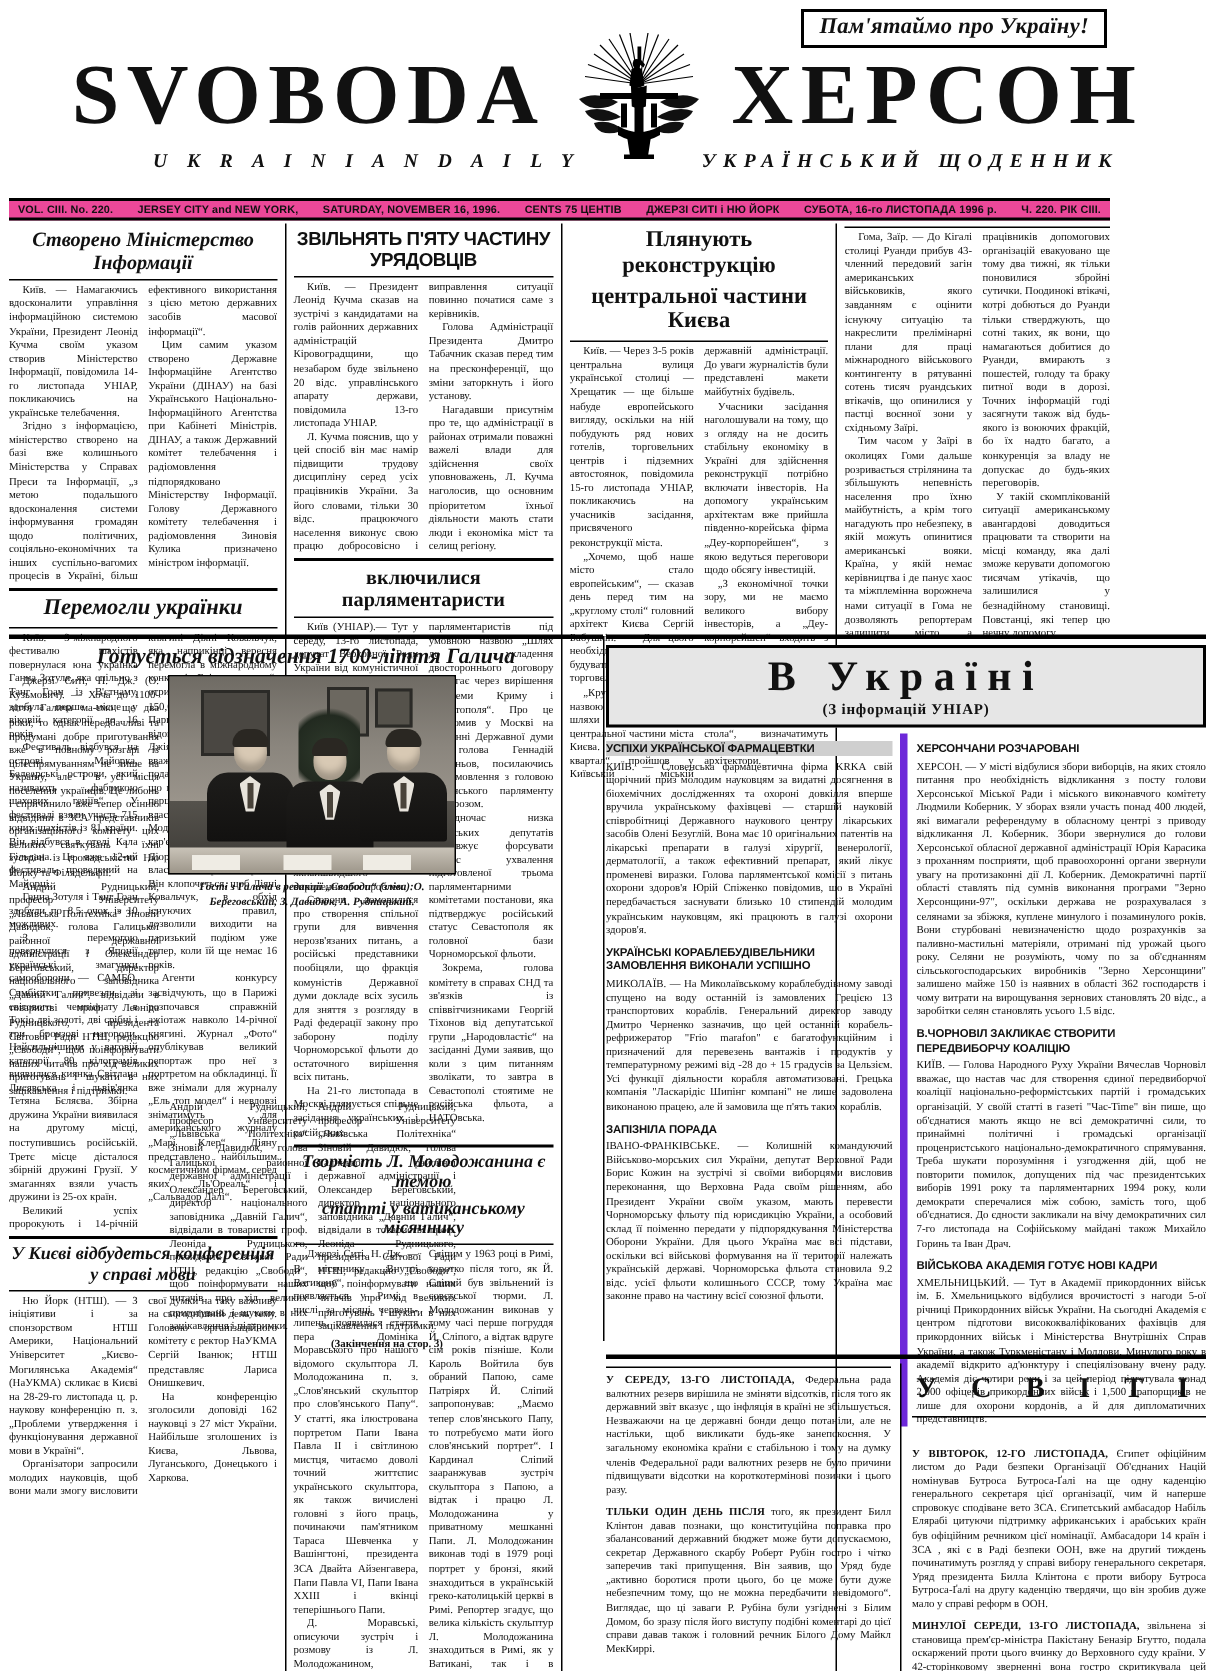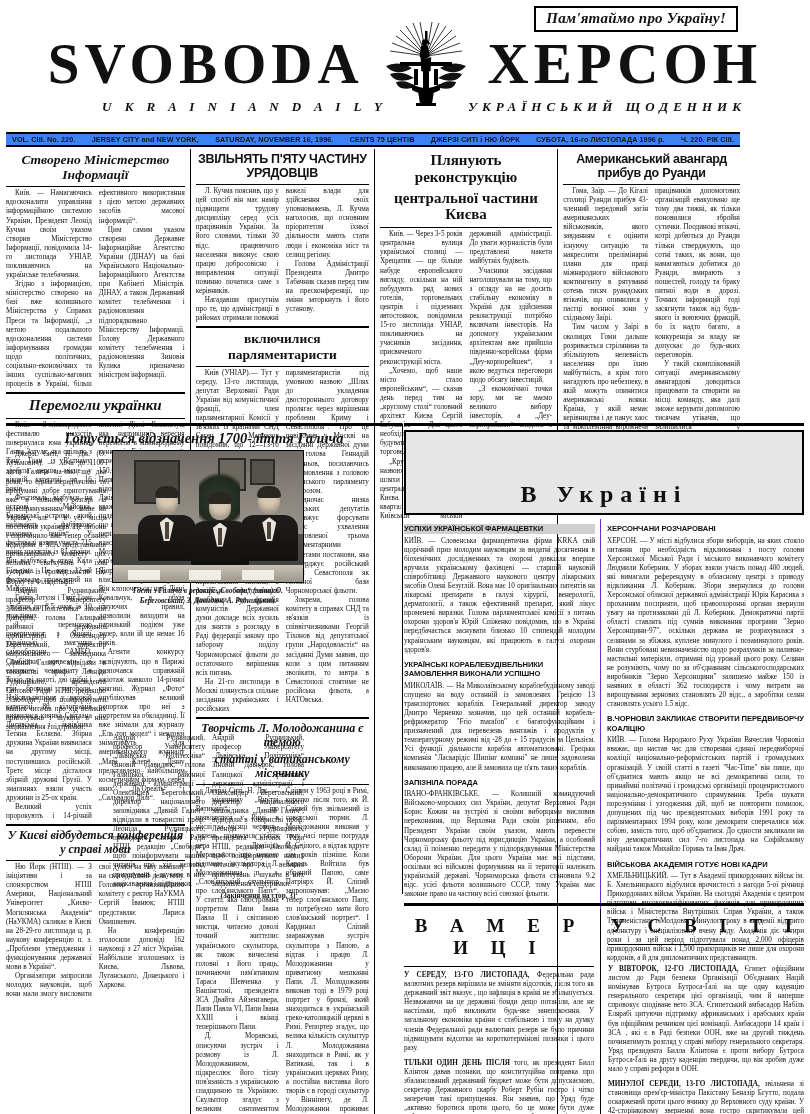--- a/index.html
+++ b/index.html
@@ -93,21 +93,21 @@
     font-style: italic;
     font-weight: bold;
     font-size: 13px;
     letter-spacing: 5px;
   }
   .sub-en { margin-left: 68px; }
   .sub-uk { margin-right: 30px; }
 
   .infobar {
     height: 15px;
-    background: #3b82f6;
+    background: #ec4899;
     border-top: 2px solid #000;
     border-bottom: 2px solid #000;
     display: flex;
     align-items: center;
     justify-content: space-between;
     padding: 0 6px;
     box-sizing: border-box;
     font-family: "Liberation Sans", sans-serif;
     font-size: 7.2px;
     font-weight: bold;
@@ -169,24 +169,23 @@
   .ukr-banner {
     border: 2px solid #000;
     background: #e6e6e6;
     text-align: center;
     padding: 5px 0 4px 0;
     margin: 4px 0 4px 0;
   }
   .ukr-banner .bt {
     font-family: "Liberation Serif", serif;
     font-weight: bold;
-    font-size: 24px;
+    font-size: 28px;
     letter-spacing: 7px;
     line-height: 30px;
-    margin-top: 42px;
   }
   .ukr-banner .bs {
     font-family: "Liberation Serif", serif;
     font-weight: bold;
     font-size: 10px;
     letter-spacing: 0.5px;
     margin-top: 1px;
   }
 
   .sec-head {
@@ -428,23 +427,24 @@
         </div>
       </article>
     </div>
 
     <div class="tcol c2">
 
       <article>
         <div class="headline hl-cond">ЗВІЛЬНЯТЬ П'ЯТУ ЧАСТИНУ УРЯДОВЦІВ</div>
         <div class="hr-light"></div>
         <div class="body-text two-col">
+          <p>Київ. — Президент Леонід Кучма сказав на зустрічі з кандидатами на голів районних державних адміністрацій Кіровоградщини, що незабаром буде звільнено 20 відс. управлінського апарату держави, повідомила 13-го листопада УНІАР.</p>
           <p>Л. Кучма пояснив, що у цей спосіб він має намір підвищити трудову дисципліну серед усіх працівників України. За його словами, тільки 30 відс. працюючого населення виконує свою працю добросовісно і виправлення ситуації повинно початися саме з керівників.</p>
+          <p>Голова Адміністрації Президента Дмитро Табачник сказав перед тим на пресконференції, що зміни заторкнуть і його установу.</p>
           <p>Нагадавши присутнім про те, що адміністрації в районах отримали поважні важелі влади для здійснення своїх уповноважень, Л. Кучма наголосив, що основним пріоритетом їхньої діяльности мають стати люди і економіка міст та селищ регіону.</p>
-          <p>Голова Адміністрації Президента Дмитро Табачник сказав перед тим на пресконференції, що зміни заторкнуть і його установу.</p>
         </div>
       </article>
 
       <div class="hr-med"></div>
 
       <article>
         <div class="headline hl-md">включилися парляментаристи</div>
         <div class="hr-light"></div>
         <div class="body-text two-col">
           <p>Київ (УНІАР).— Тут у середу, 13-го листопада, депутат Верховної Ради України від комуністичної фракції, член парляментарної Комісії у зв'язках із країнами СНД Євген Мармазов повідомив, що 12—13-го листопада відбулася зустріч представників комуністичних парляментарних фракцій України і Росії. Вони вирішили втрутитися у переговорний процес з приводу Чорноморської фльоти з метою якнайшвидшого вирішення цих проблем.</p>
@@ -478,21 +478,20 @@
           <p>„Хочемо, щоб наше місто стало европейським“, — сказав день перед тим на „круглому столі“ головний архітект Києва Сергій Бабушкін. — Для цього необхідно вже тепер будувати готелі, бюра, торговельні центри“.</p>
           <p>„Круглий стіл“ під назвою „Перспективи та шляхи реконструкції центральної частини міста Києва. Басарабський квартал“ пройшов у Київській міській державній адміністрації. До уваги журналістів були представлені макети майбутніх будівель.</p>
           <p>Учасники засідання наголошували на тому, що з огляду на не досить стабільну економіку в Україні для здійснення реконструкції потрібно включати інвесторів. На допомогу українським архітектам вже прийшла південно-корейська фірма „Деу-корпорейшен“, з якою ведуться переговори щодо обсягу інвестицій.</p>
           <p>„З економічної точки зору, ми не маємо великого вибору інвесторів, а „Деу-корпорейшен“ входить з нами у співробітництво зі своїми фондами“, — сказав С. Бабушкін. Однак майбутній зовнішній вигляд міста, за словами учасників „круглого стола“, визначатимуть лише українські архітектори.</p>
         </div>
       </article>
     </div>
 
     <div class="tcol c4">
       <article>
-        <div class="headline hl-cond">Американський авангард прибув до Руанди</div>
         <div class="hr-light"></div>
         <div class="body-text two-col">
           <p>Гома, Заїр. — До Кігалі столиці Руанди прибув 43-членний передовий загін американських військовиків, якого завданням є оцінити існуючу ситуацію та накреслити прелімінарні плани для праці міжнародного військового контингенту в рятуванні сотень тисяч руандських втікачів, що опинилися у пастці воєнної зони у східньому Заїрі.</p>
           <p>Тим часом у Заїрі в околицях Гоми дальше розривається стрілянина та збільшують непевність населення про їхню майбутність, а крім того нагадують про небезпеку, в якій можуть опинитися американські вояки. Країна, у якій немає керівництва і де панує хаос та міжплемінна ворожнеча нами ситуації в Гома не дозволяють репортерам залишити місто, а працівників допомогових організацій евакуовано ще тому два тижні, як тільки поновилися збройні сутички. Поодинокі втікачі, котрі добються до Руанди тільки стверджують, що сотні таких, як вони, що намагаються добитися до Руанди, вмирають з пошестей, голоду та браку питної води в дорозі. Точних інформацій годі засягнути також від будь-якого із воюючих фракцій, бо їх надто багато, а конкуренція за владу не допускає до будь-яких переговорів.</p>
           <p>У такій скомплікованій ситуації американському авангардові доводиться працювати та створити на місці команду, яка далі зможе керувати допомогою тисячам утікачів, що залишилися у безнадійному становищі. Повстанці, які тепер цю нечну допомогу.</p>
         </div>
       </article>
     </div>
   </div>
 
@@ -570,59 +569,59 @@
         </div>
       </div>
     </article>
   </div>
 
   <div style="position:absolute; left:404px; top:420px; width:400px;">
     <div class="hr-heavy"></div>
 
     <div class="ukr-banner">
       <div class="bt">В Україні</div>
+      <div class="bs">(З інформацій УНІАР)</div>
     </div>
 
     <div style="display:flex;">
       <div style="width:196px; padding-right:5px; box-sizing:border-box;">
         <div class="sec-head hl">УСПІХИ УКРАЇНСЬКОЇ ФАРМАЦЕВТКИ</div>
         <div class="body-text">
             <p class="noind">КИЇВ. — Словенська фармацевтична фірма KRKA свій щорічний приз молодим науковцям за видатні досягнення в біохемічних дослідженнях та охороні довкілля вперше вручила українському фахівцеві — старшій науковій співробітниці Державного наукового центру лікарських засобів Олені Безуглій. Вона має 10 оригінальних патентів на лікарські препарати в галузі хірургії, венерології, дерматології, а також ефективний препарат, який лікує променеві виразки. Голова парляментської комісії з питань охорони здоров'я Юрій Спіженко повідомив, що в Україні передбачається заснувати близько 10 стипендій молодим українським науковцям, які працюють в галузі охорони здоров'я.</p>
           </div>
         <div class="sec-head">УКРАЇНСЬКІ КОРАБЛЕБУДІВЕЛЬНИКИ ЗАМОВЛЕННЯ ВИКОНАЛИ УСПІШНО</div>
         <div class="body-text">
             <p class="noind">МИКОЛАЇВ. — На Миколаївському кораблебудівному заводі спущено на воду останній із замовлених Грецією 13 транспортових кораблів. Генеральний директор заводу Дмитро Черненко зазначив, що цей останній корабель-рефрижератор "Frio marafon" є багатофункційним і призначений для перевезень вантажів і продуктів у температурному режимі від -28 до + 15 градусів за Цельзієм. Усі функції діяльности корабля автоматизовані. Грецька компанія "Ласкарідіс Шипінг компані" не лише задоволена виконаною працею, але й замовила ще п'ять таких кораблів.</p>
           </div>
         <div class="sec-head">ЗАПІЗНІЛА ПОРАДА</div>
         <div class="body-text">
             <p class="noind">ІВАНО-ФРАНКІВСЬКЕ. — Колишній командуючий Військово-морських сил України, депутат Верховної Ради Борис Кожин на зустрічі зі своїми виборцями висловив переконання, що Верховна Рада своїм рішенням, або Президент України своїм указом, мають перевести Чорноморську фльоту під юрисдикцію України, а особовий склад її поіменно передати у підпорядкування Міністерства Оборони України. Для цього Україна має всі підстави, оскільки всі військові формування на її території належать українській державі. Чорноморська фльота становила 9.2 відс. усієї фльоти колишнього СССР, тому Україна має законне право на частину всієї союзної фльоти.</p>
           </div>
       </div>
-      <div style="width:204px; padding-left:6px; box-sizing:border-box; border-left:1px solid #6d28d9;">
+      <div style="width:204px; padding-left:6px; box-sizing:border-box; border-left:5px solid #6d28d9;">
         <div class="sec-head">ХЕРСОНЧАНИ РОЗЧАРОВАНІ</div>
         <div class="body-text">
             <p class="noind">ХЕРСОН. — У місті відбулися збори виборців, на яких стояло питання про необхідність відкликання з посту голови Херсонської Міської Ради і міського виконавчого комітету Людмили Коберник. У зборах взяли участь понад 400 людей, які вимагали референдуму в обласному центрі з приводу відкликання Л. Коберник. Збори звернулися до голови Херсонської обласної державної адміністрації Юрія Карасика з проханням посприяти, щоб правоохоронні органи звернули увагу на протизаконні дії Л. Коберник. Демократичні партії області ставлять під сумнів виконання програми "Зерно Херсонщини-97", оскільки держава не розрахувалася з селянами за збіжжя, куплене минулого і позаминулого років. Вони стурбовані невизначеністю щодо розрахунків за паливно-мастильні матеріяли, отримані під урожай цього року. Селяни не розуміють, чому по за об'єднанням сільськогосподарських виробників "Зерно Херсонщини" залишено майже 150 із наявних в області 362 господарств і чому витрати на вирощування зернових становлять 20 відс., а заробітки селян становлять усього 1.5 відс.</p>
           </div>
         <div class="sec-head">В.ЧОРНОВІЛ ЗАКЛИКАЄ СТВОРИТИ ПЕРЕДВИБОРЧУ КОАЛІЦІЮ</div>
         <div class="body-text">
             <p class="noind">КИЇВ. — Голова Народного Руху України Вячеслав Чорновіл вважає, що настав час для створення єдиної передвиборчої коаліції національно-реформістських партій і громадських організацій. У своїй статті в газеті "Час-Time" він пише, що об'єднатися мають якщо не всі демократичні сили, то принаймні політичні і громадські організації проценристського національно-демократичного спрямування. Треба шукати порозуміння і узгодження дій, щоб не повторити помилок, допущених під час президентських виборів 1991 року та парляментарних 1994 року, коли демократи сперечалися між собою, замість того, щоб об'єднатися. До єдности закликали на вічу демократичних сил 7-го листопада на Софійському майдані також Михайло Горинь та Іван Драч.</p>
           </div>
         <div class="sec-head">ВІЙСЬКОВА АКАДЕМІЯ ГОТУЄ НОВІ КАДРИ</div>
         <div class="body-text">
             <p class="noind">ХМЕЛЬНИЦЬКИЙ. — Тут в Академії прикордонних військ ім. Б. Хмельницького відбулися врочистості з нагоди 5-ої річниці Прикордонних військ України. На сьогодні Академія є центром підготови висококваліфікованих фахівців для прикордонних військ і Міністерства Внутрішніх Справ України, а також Туркменістану і Молдови. Минулого року в академії відкрито ад'юнктуру і спеціялізовану вчену раду. Академія діє чотири роки і за цей період підготувала понад 2,000 офіцерів прикордонних військ і 1,500 прапорщиків не лише для охорони кордонів, а й для дипломатичних представництв.</p>
           </div>
       </div>
     </div>
   </div>
 
   <div style="position:absolute; left:404px; top:900px; width:400px;">
     <div class="hr-heavy"></div>
     <div style="display:flex;">
       <div style="width:196px; padding-right:6px; box-sizing:border-box;">
-        <div class="lower-banner">В  А М Е Р И Ц І</div>
         <div class="hr-light"></div>
         <div class="body-text" style="margin-top:4px;">
           <p class="noind"><span class="lead-bold">У СЕРЕДУ, 13-ГО ЛИСТОПАДА,</span> <span>Федеральна рада валютних резерв вирішила не зміняти відсотків, після того як державний звіт вказує , що інфляція в країні не збільшується. Незважаючи на це державні бонди дещо потаніли, але не настільки, щоб викликати будь-яке занепокоєння. У загальному економіка країни є стабільною і тому на думку членів Федеральної ради валютних резерв не було причини підвищувати відсотки на короткотермінові позички і цього разу.</span></p>
         </div>
         <div class="body-text" style="margin-top:6px;">
           <p class="noind"><span class="lead-bold">ТІЛЬКИ ОДИН ДЕНЬ ПІСЛЯ</span> <span>того, як президент Билл Клінтон давав познаки, що конституційна поправка про збалансований державний бюджет може бути допускаємою, секретар Державного скарбу Роберт Рубін гостро і чітко заперечив такі припущення. Він заявив, що Уряд буде „активно боротися проти цього, бо це може бути дуже небезпечним тому, що не можна передбачити невідомого“. Виглядає, що ці заваги Р. Рубіна були узгіднені з Білим Домом, бо зразу після його виступу подібні коментарі до цієї справи давав також і головний речник Білого Дому Майкл МекКиррі.</span></p>
         </div>
       </div>
 
       <div style="width:204px; padding-left:7px; box-sizing:border-box; border-left:1px solid #000;">

